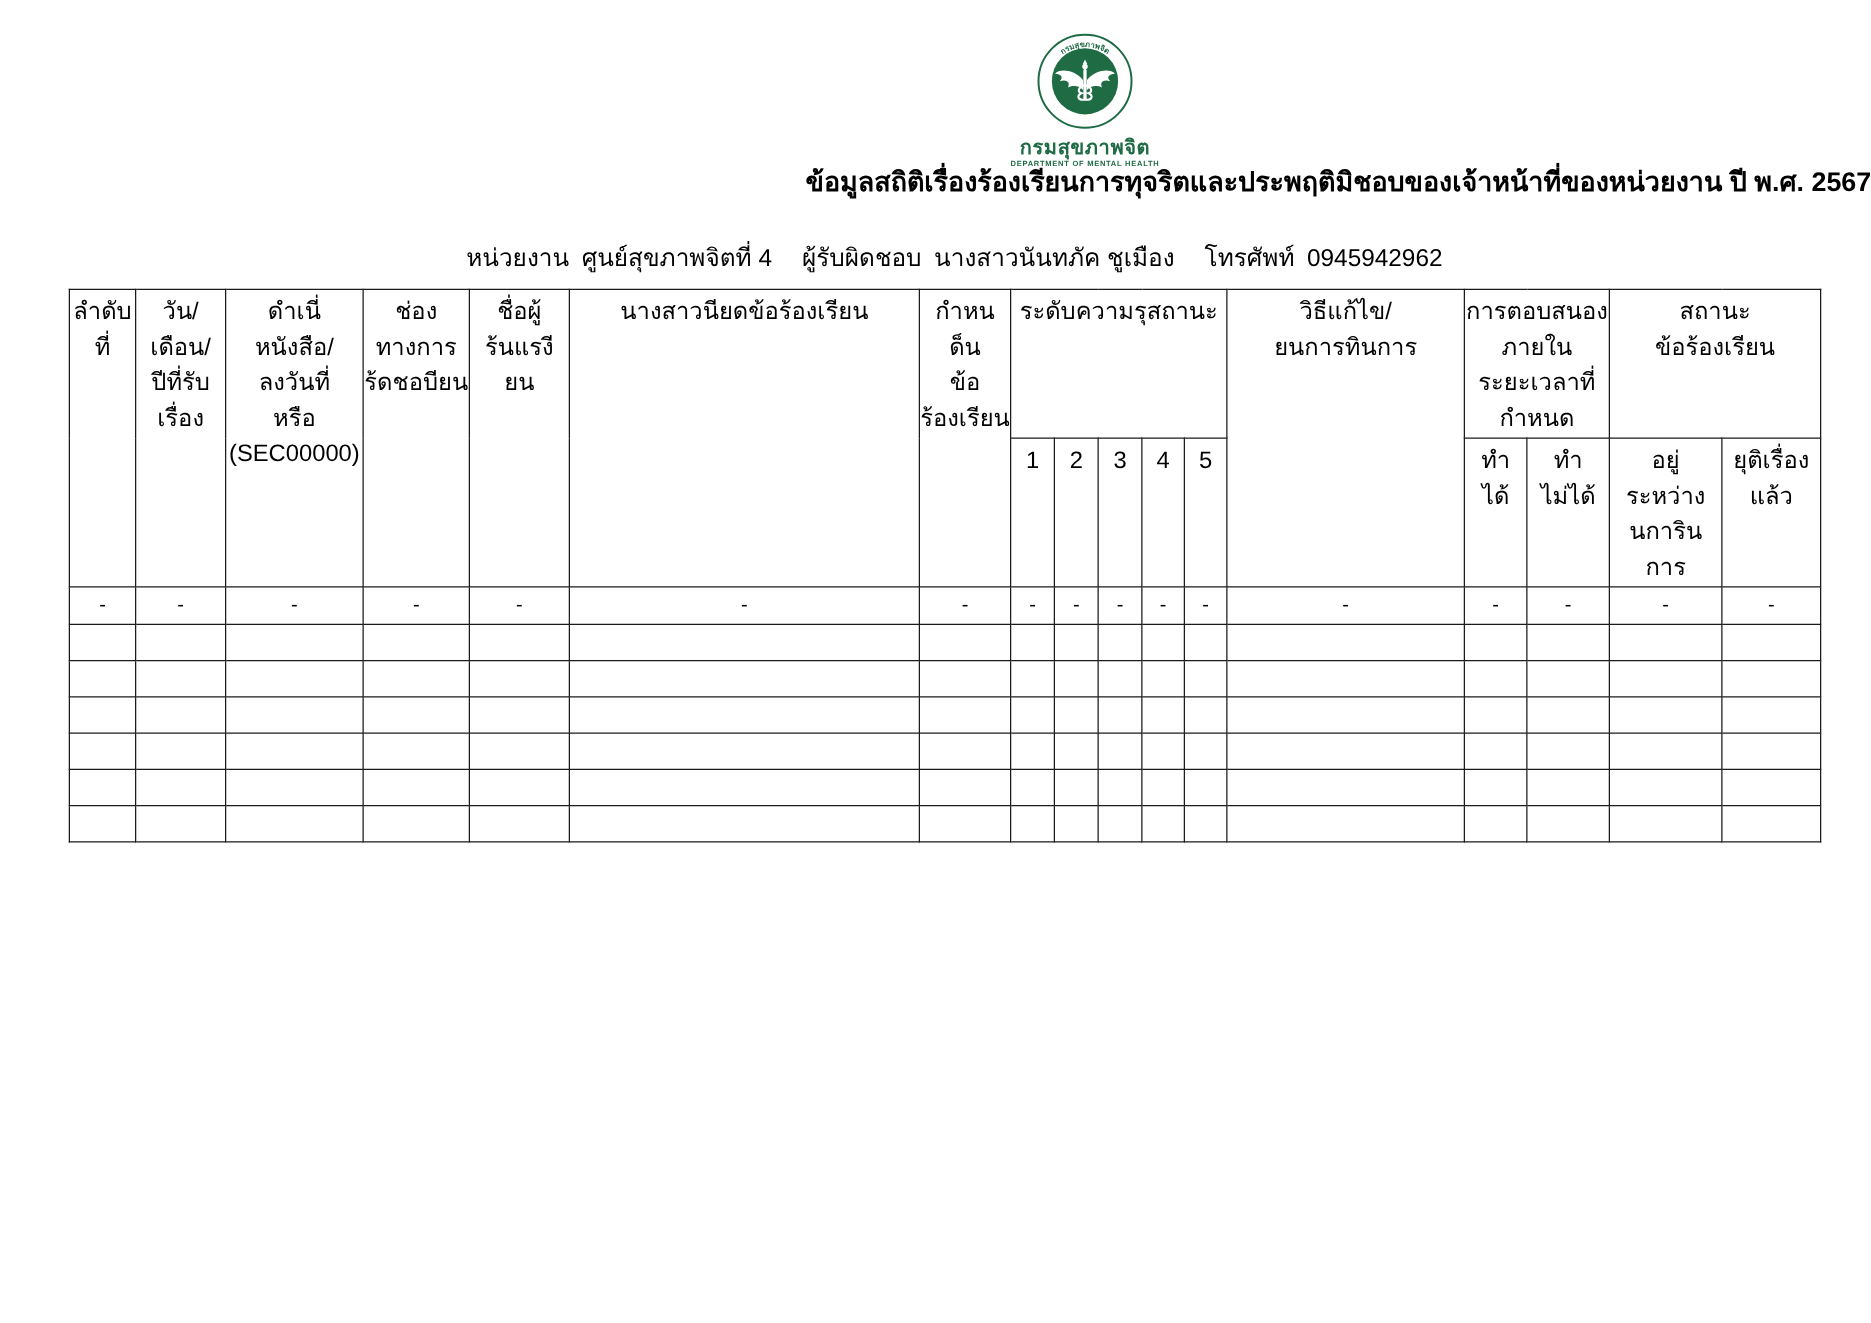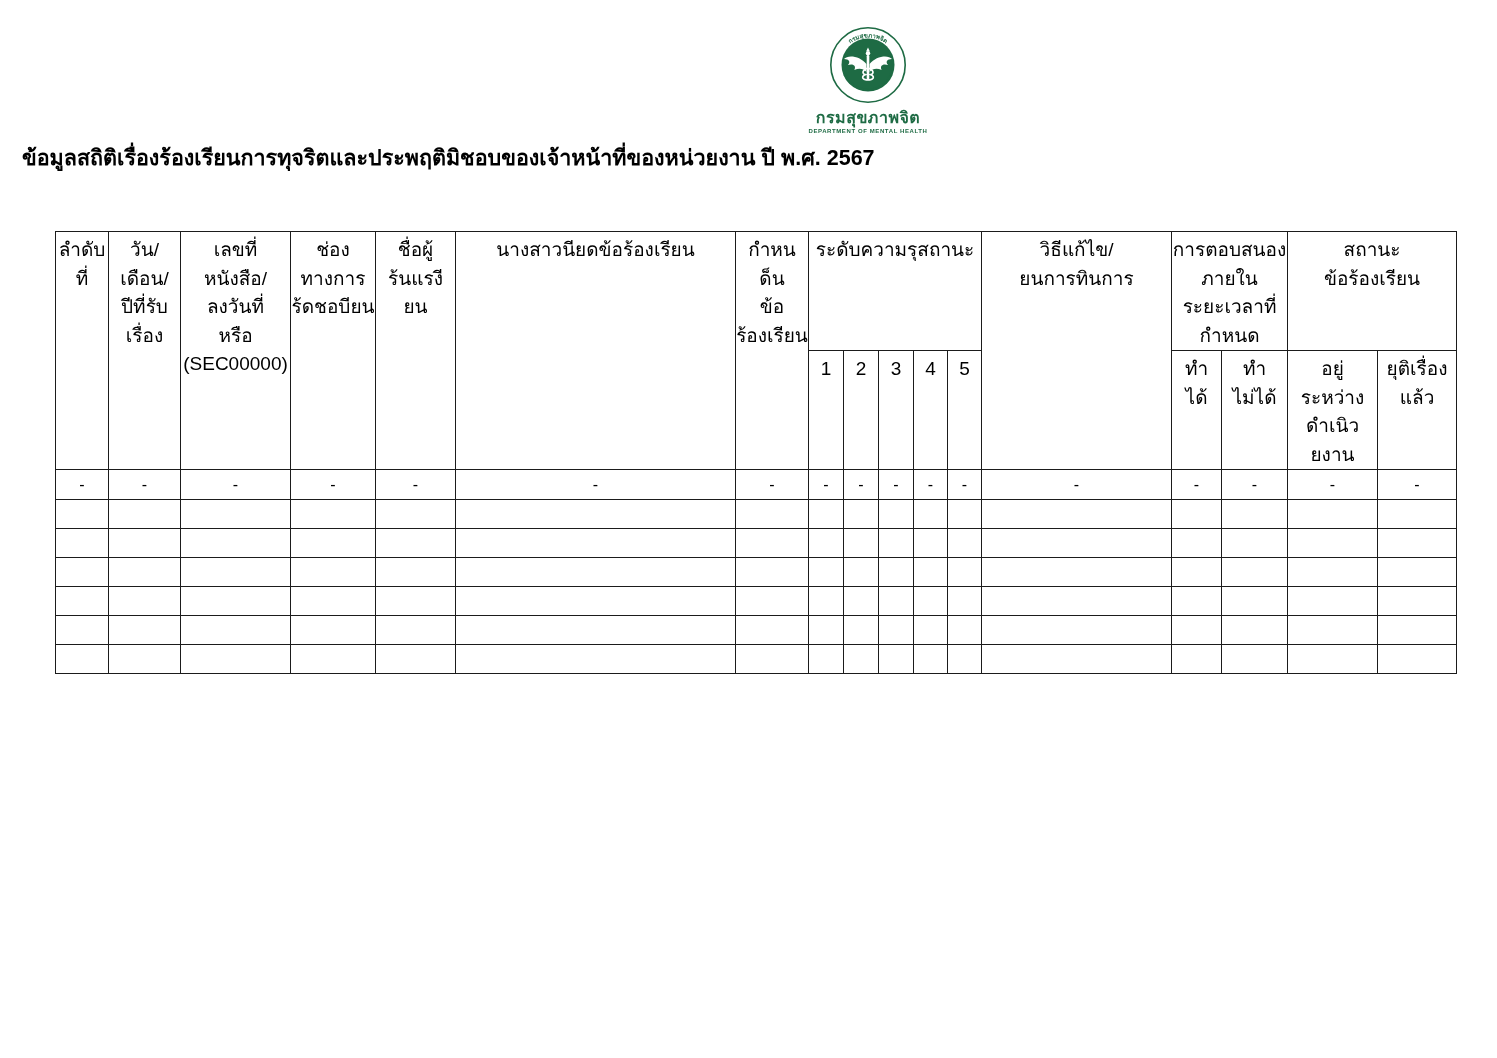--- a/index.html
+++ b/index.html
@@ -22,22 +22,22 @@
     margin-top: 3px;
     font-size: 16px; font-weight: bold; letter-spacing: 0.5px;
   }
   .logo-eng {
     margin-top: 2px;
     font-size: 6px; letter-spacing: 0.6px; font-weight: bold;
   }
 
   
   .title-row {
-    position: absolute; top: 140px; left: 0; width: 100%;
-    text-align: left;
+    position: absolute; top: 128px; left: 0; width: 100%;
+    text-align: right;
   }
   .title-row span {
     font-size: 21.5px; font-weight: bold; margin-left: 22px;
   }
   .subtitle-row {
     position: absolute; top: 191px; left: 0; width: 100%;
     text-align: center; font-size: 19.5px;
   }
   .subtitle-row span { margin-left: 24px; }
   .subtitle-row .val { margin-left: 10px; }
@@ -104,20 +104,23 @@
         <path d="M39 42 C33.5 43.8 32.5 47.5 36.2 48.6 C31.8 50.4 33.5 54.6 39 53.6" stroke="#fff" stroke-width="1.7" fill="none" stroke-linecap="round"></path>
         <path d="M39 42 C44.5 43.8 45.5 47.5 41.8 48.6 C46.2 50.4 44.5 54.6 39 53.6" stroke="#fff" stroke-width="1.7" fill="none" stroke-linecap="round"></path>
       </g>
     </svg>
     <div class="logo-thai" style="color:#1e6b44">กรมสุขภาพจิต</div>
     <div class="logo-eng" style="color:#1e6b44">DEPARTMENT OF MENTAL HEALTH</div>
   </div>
 
   <div class="title-row">
     <span>ข้อมูลสถิติเรื่องร้องเรียนการทุจริตและประพฤติมิชอบของเจ้าหน้าที่ของหน่วยงาน ปี พ.ศ. 2567</span>
+  </div>
+  <div class="subtitle-row">
+    <span>หน่วยงาน</span><span class="val">ศูนย์สุขภาพจิตที่ 4</span><span>ผู้รับผิดชอบ</span><span class="val">นางสาวนันทภัค ชูเมือง</span><span>โทรศัพท์</span><span class="val">0945942962</span>
   </div>
 
   <div class="stats-table-wrap">
     <table class="stats">
       <colgroup>
         <col style="width:53px">
           <col style="width:72px">
           <col style="width:110px">
         <col style="width:85px">
           <col style="width:80px">
@@ -135,21 +138,21 @@
           <col style="width:79px">
       </colgroup>
       <thead>
         <tr class="hrow1">
           <th rowspan="2">ลำดับ
 ที่</th>
           <th rowspan="2">วัน/
 เดือน/
 ปีที่รับ
 เรื่อง</th>
-          <th rowspan="2">เลขที่
+          <th rowspan="2">ดำเนี่
 หนังสือ/
 ลงวันที่
 หรือ
 (SEC00000)</th>
           <th rowspan="2">ช่อง
 ทางการ
 ร้ดชอบียน</th>
           <th rowspan="2">ชื่อผู้
 ร้นแรงียน</th>
           <th rowspan="2">นางสาวนียดข้อร้องเรียน</th>
@@ -171,21 +174,21 @@
           <th>2</th>
           <th>3</th>
           <th>4</th>
           <th>5</th>
           <th>ทำ
 ได้</th>
           <th>ทำ
 ไม่ได้</th>
           <th>อยู่
 ระหว่าง
-ดำเนิวยงาน</th>
+นการินการ</th>
           <th>ยุติเรื่อง
 แล้ว</th>
         </tr>
       </thead>
       <tbody>
           <tr class="dash-row">
             <td>-</td>
             <td>-</td>
             <td>-</td>
             <td>-</td>

